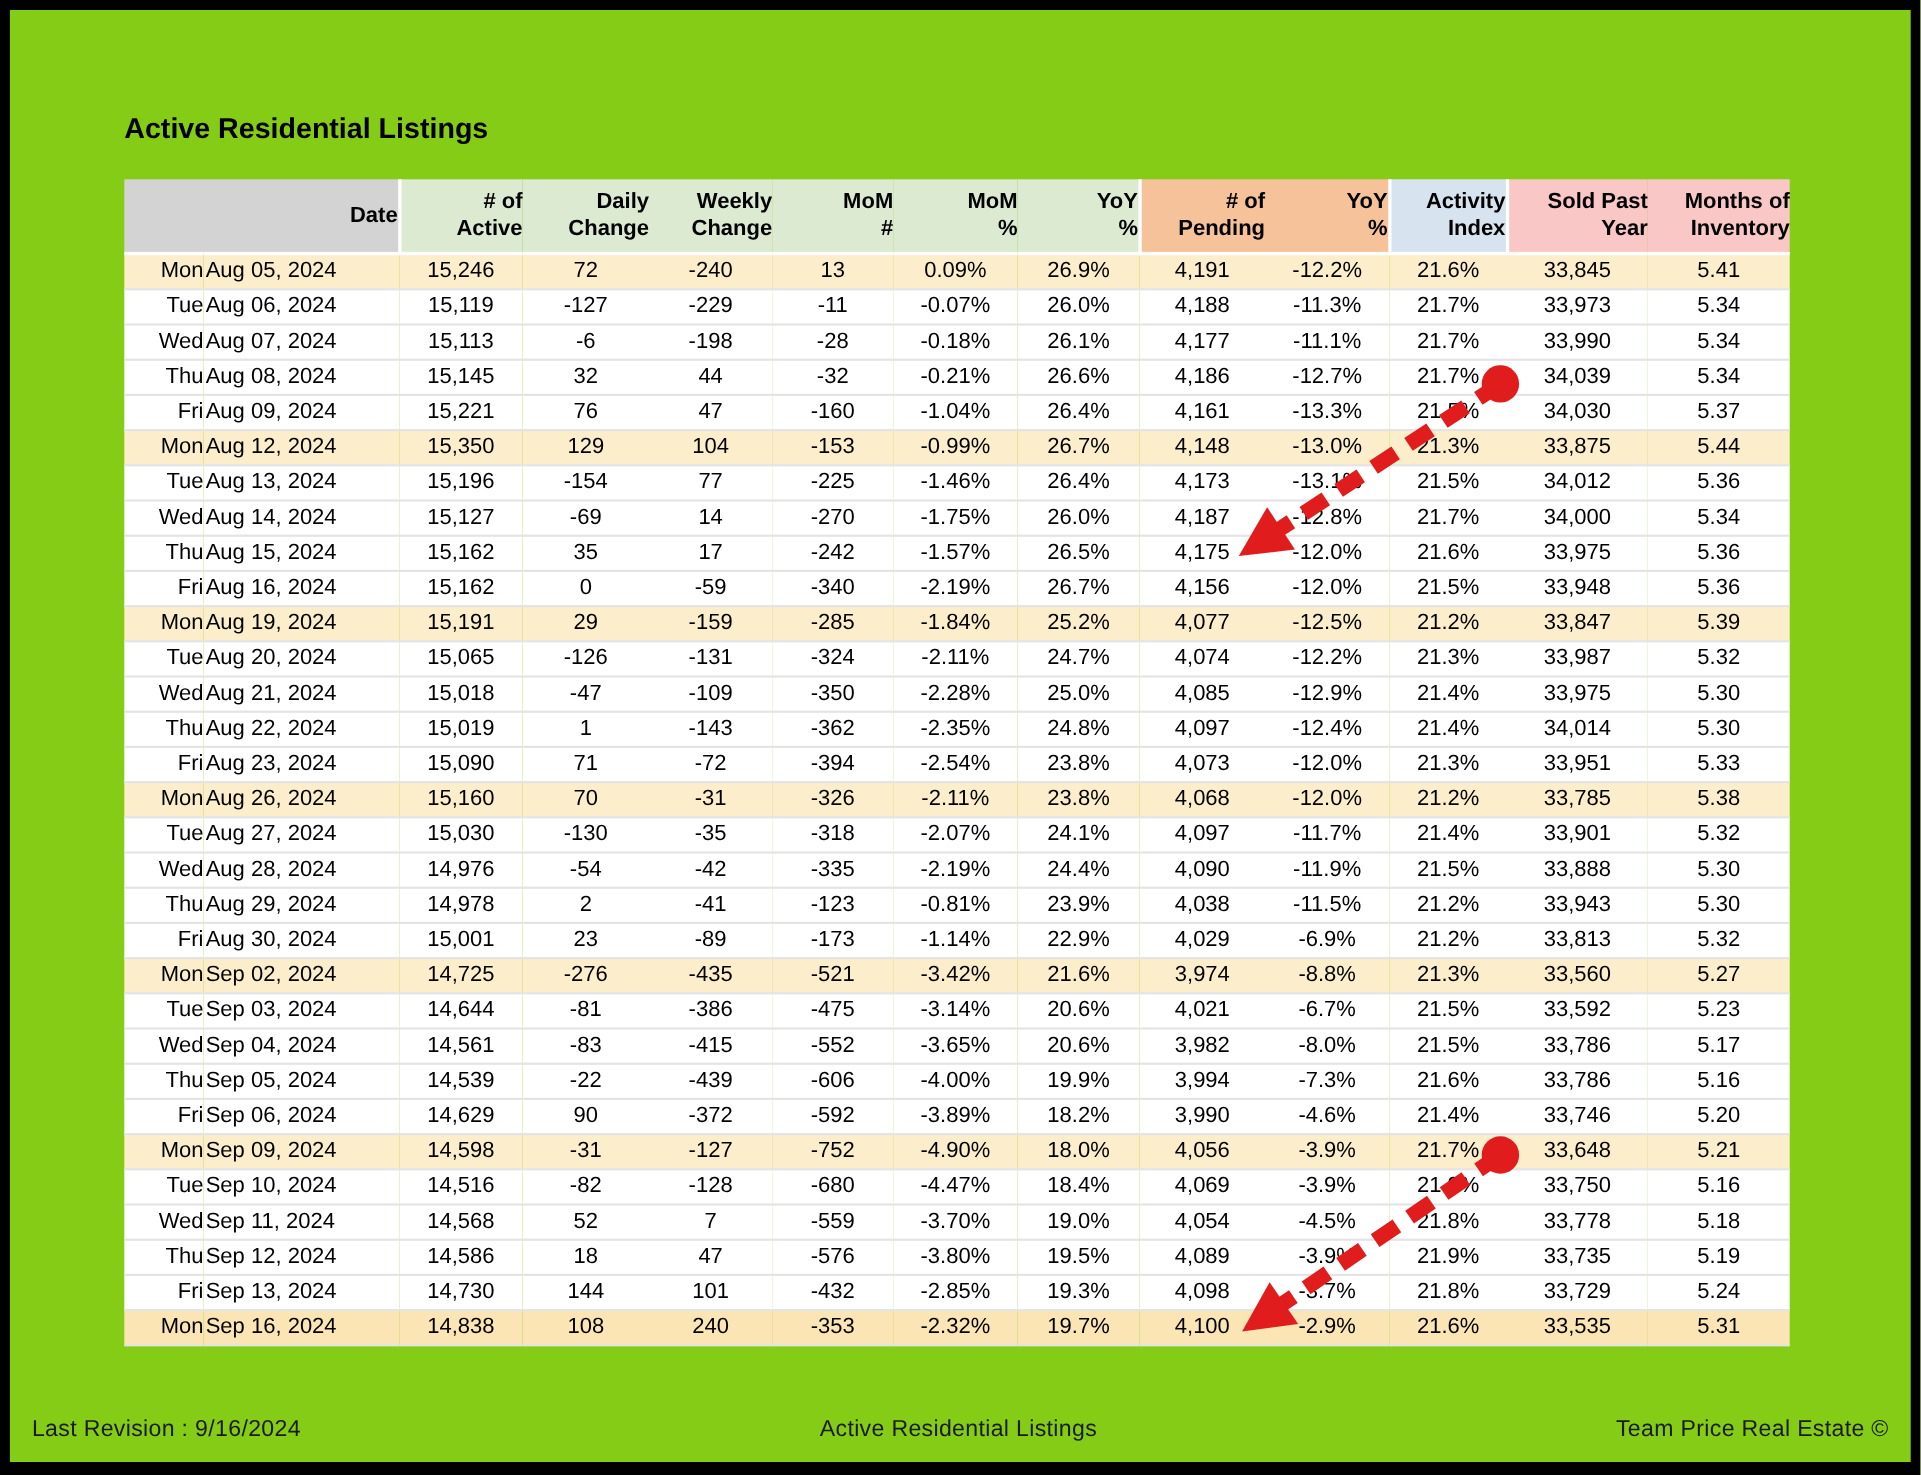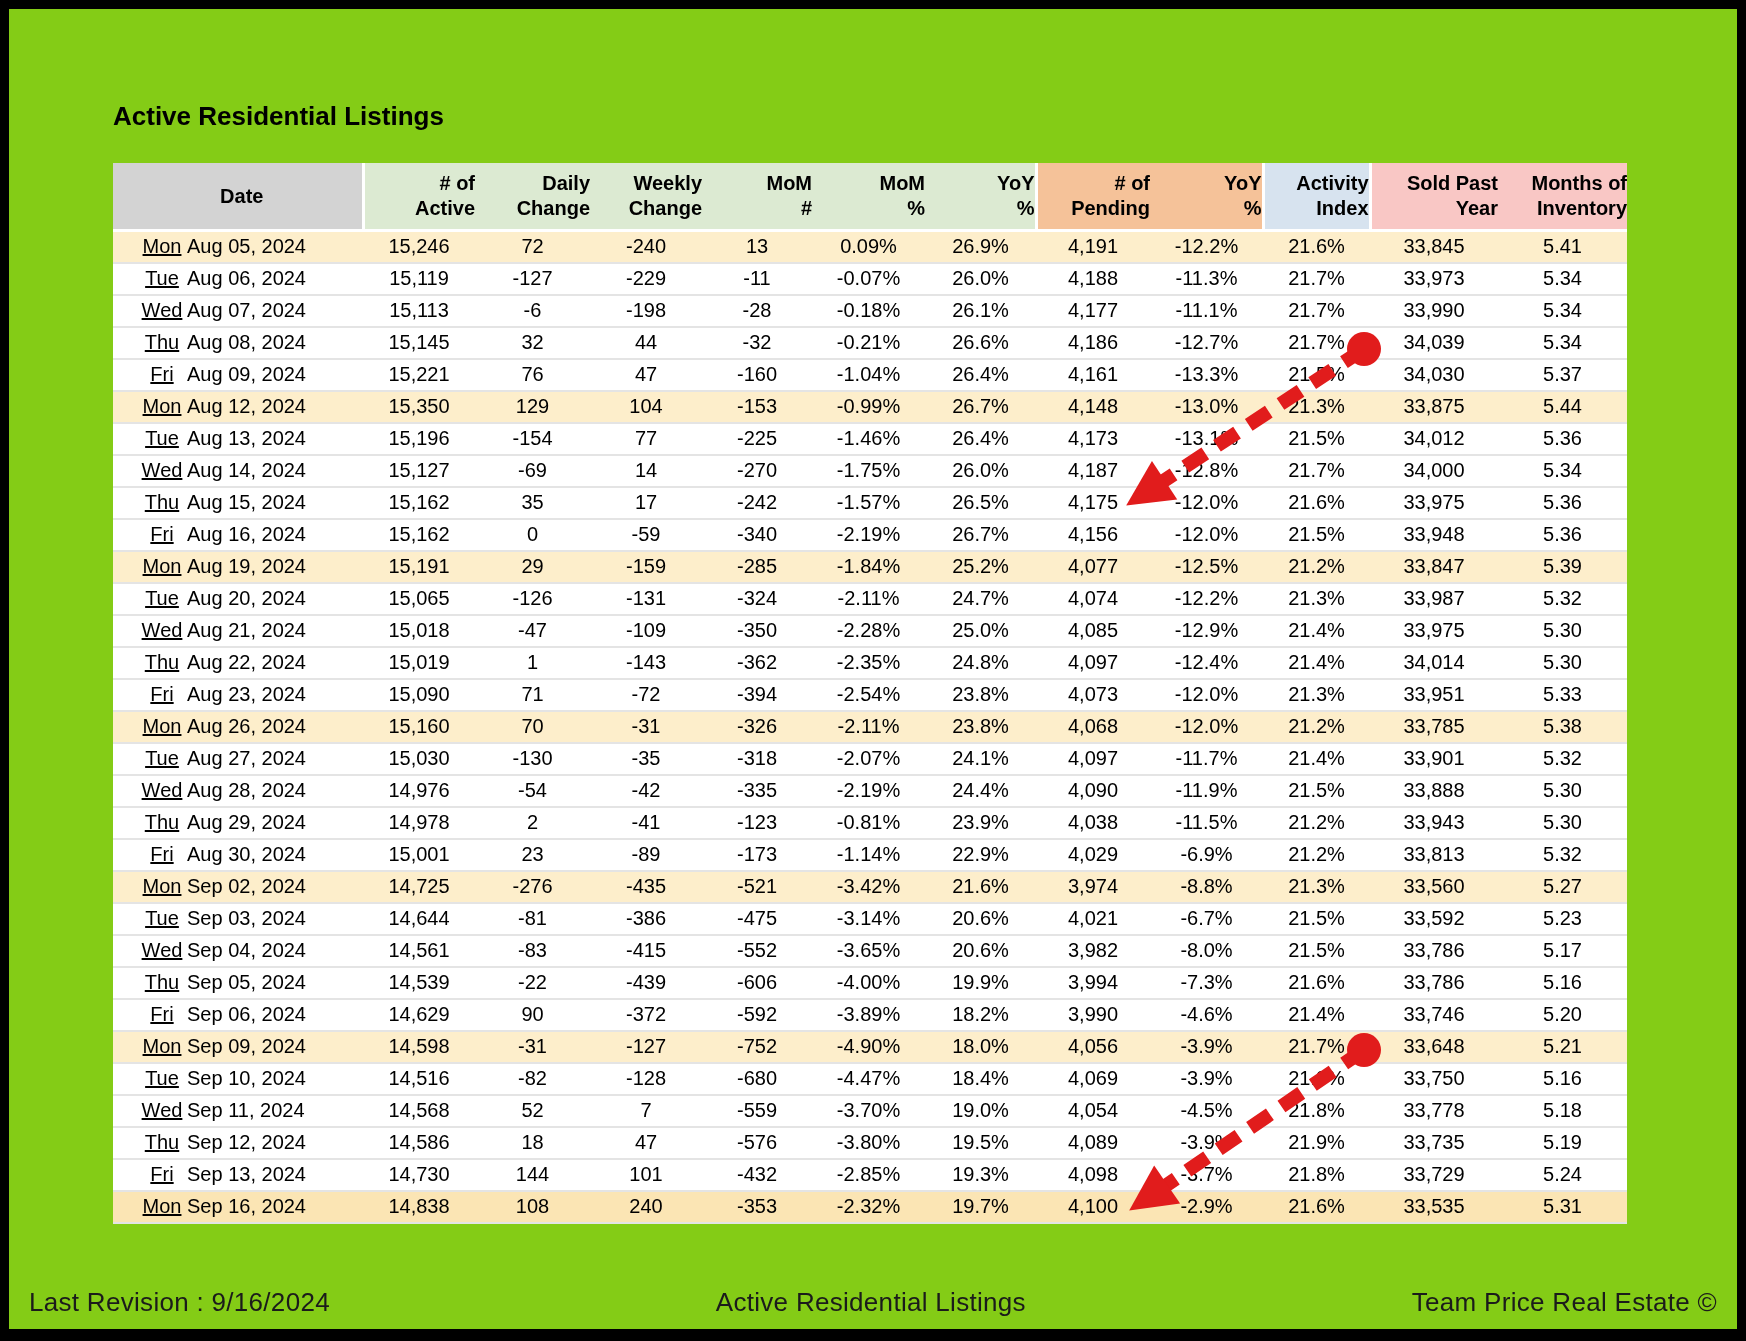--- a/index.html
+++ b/index.html
@@ -25,44 +25,44 @@
   col.w0{width:72px}col.w1{width:178px}col.w2{width:112px}col.w3{width:115px}
   col.w4{width:112px}col.w5{width:110px}col.w6{width:113px}col.w7{width:111px}
   col.w8{width:114px}col.w9{width:113px}col.w10{width:107px}col.w11{width:128px}
   col.w12{width:129px}
   thead th{
     height:66px;font-size:20px;font-weight:bold;line-height:25px;
     text-align:right;vertical-align:middle;padding:0;
     border-bottom:3px solid #fff;
   }
   thead th.seam{border-right:3px solid #fff;}
-  .hg-date{background:var(--header_date_bg);text-align:center;padding-left:9px;}
+  .hg-date{background:var(--header_date_bg);text-align:right;padding-left:9px;}
   .hg-green{background:var(--header_green_bg);}
   .hg-orange{background:var(--header_orange_bg);}
   .hg-blue{background:var(--header_blue_bg);}
   .hg-pink{background:var(--header_pink_bg);padding-left:32px;}
   tbody tr{height:32px;}
   tbody td{
     text-align:center;vertical-align:middle;padding:0;
     border-bottom:2px solid var(--row_divider);
     background:#fff;
   }
-  tbody td.c0{text-align:center;padding-left:26px;text-decoration:underline;}
+  tbody td.c0{text-align:right;padding-left:26px;}
   tbody td.c1{text-align:left;padding-left:2px;margin-top:16px;}
   tbody tr.monday td{background:var(--monday_row_bg);}
   tbody tr.final td{background:var(--last_row_bg);}
   .overlay{
     position:absolute;left:-9px;top:-9px;width:1746px;height:1341px;
     pointer-events:none;
   }
   .footer{
     position:absolute;left:0;right:0;top:1278px;
     display:flex;justify-content:space-between;align-items:center;
     padding:0 20px;
-    font-size:26px;color:#1b1b1b;letter-spacing:0.3px;
+    font-size:21px;color:#1b1b1b;letter-spacing:0.3px;
   }
 </style>
 </head>
 <body>
 
 <div class="page">
 
   <h1 class="page-title">Active Residential Listings</h1>
 
   <table class="listings">

